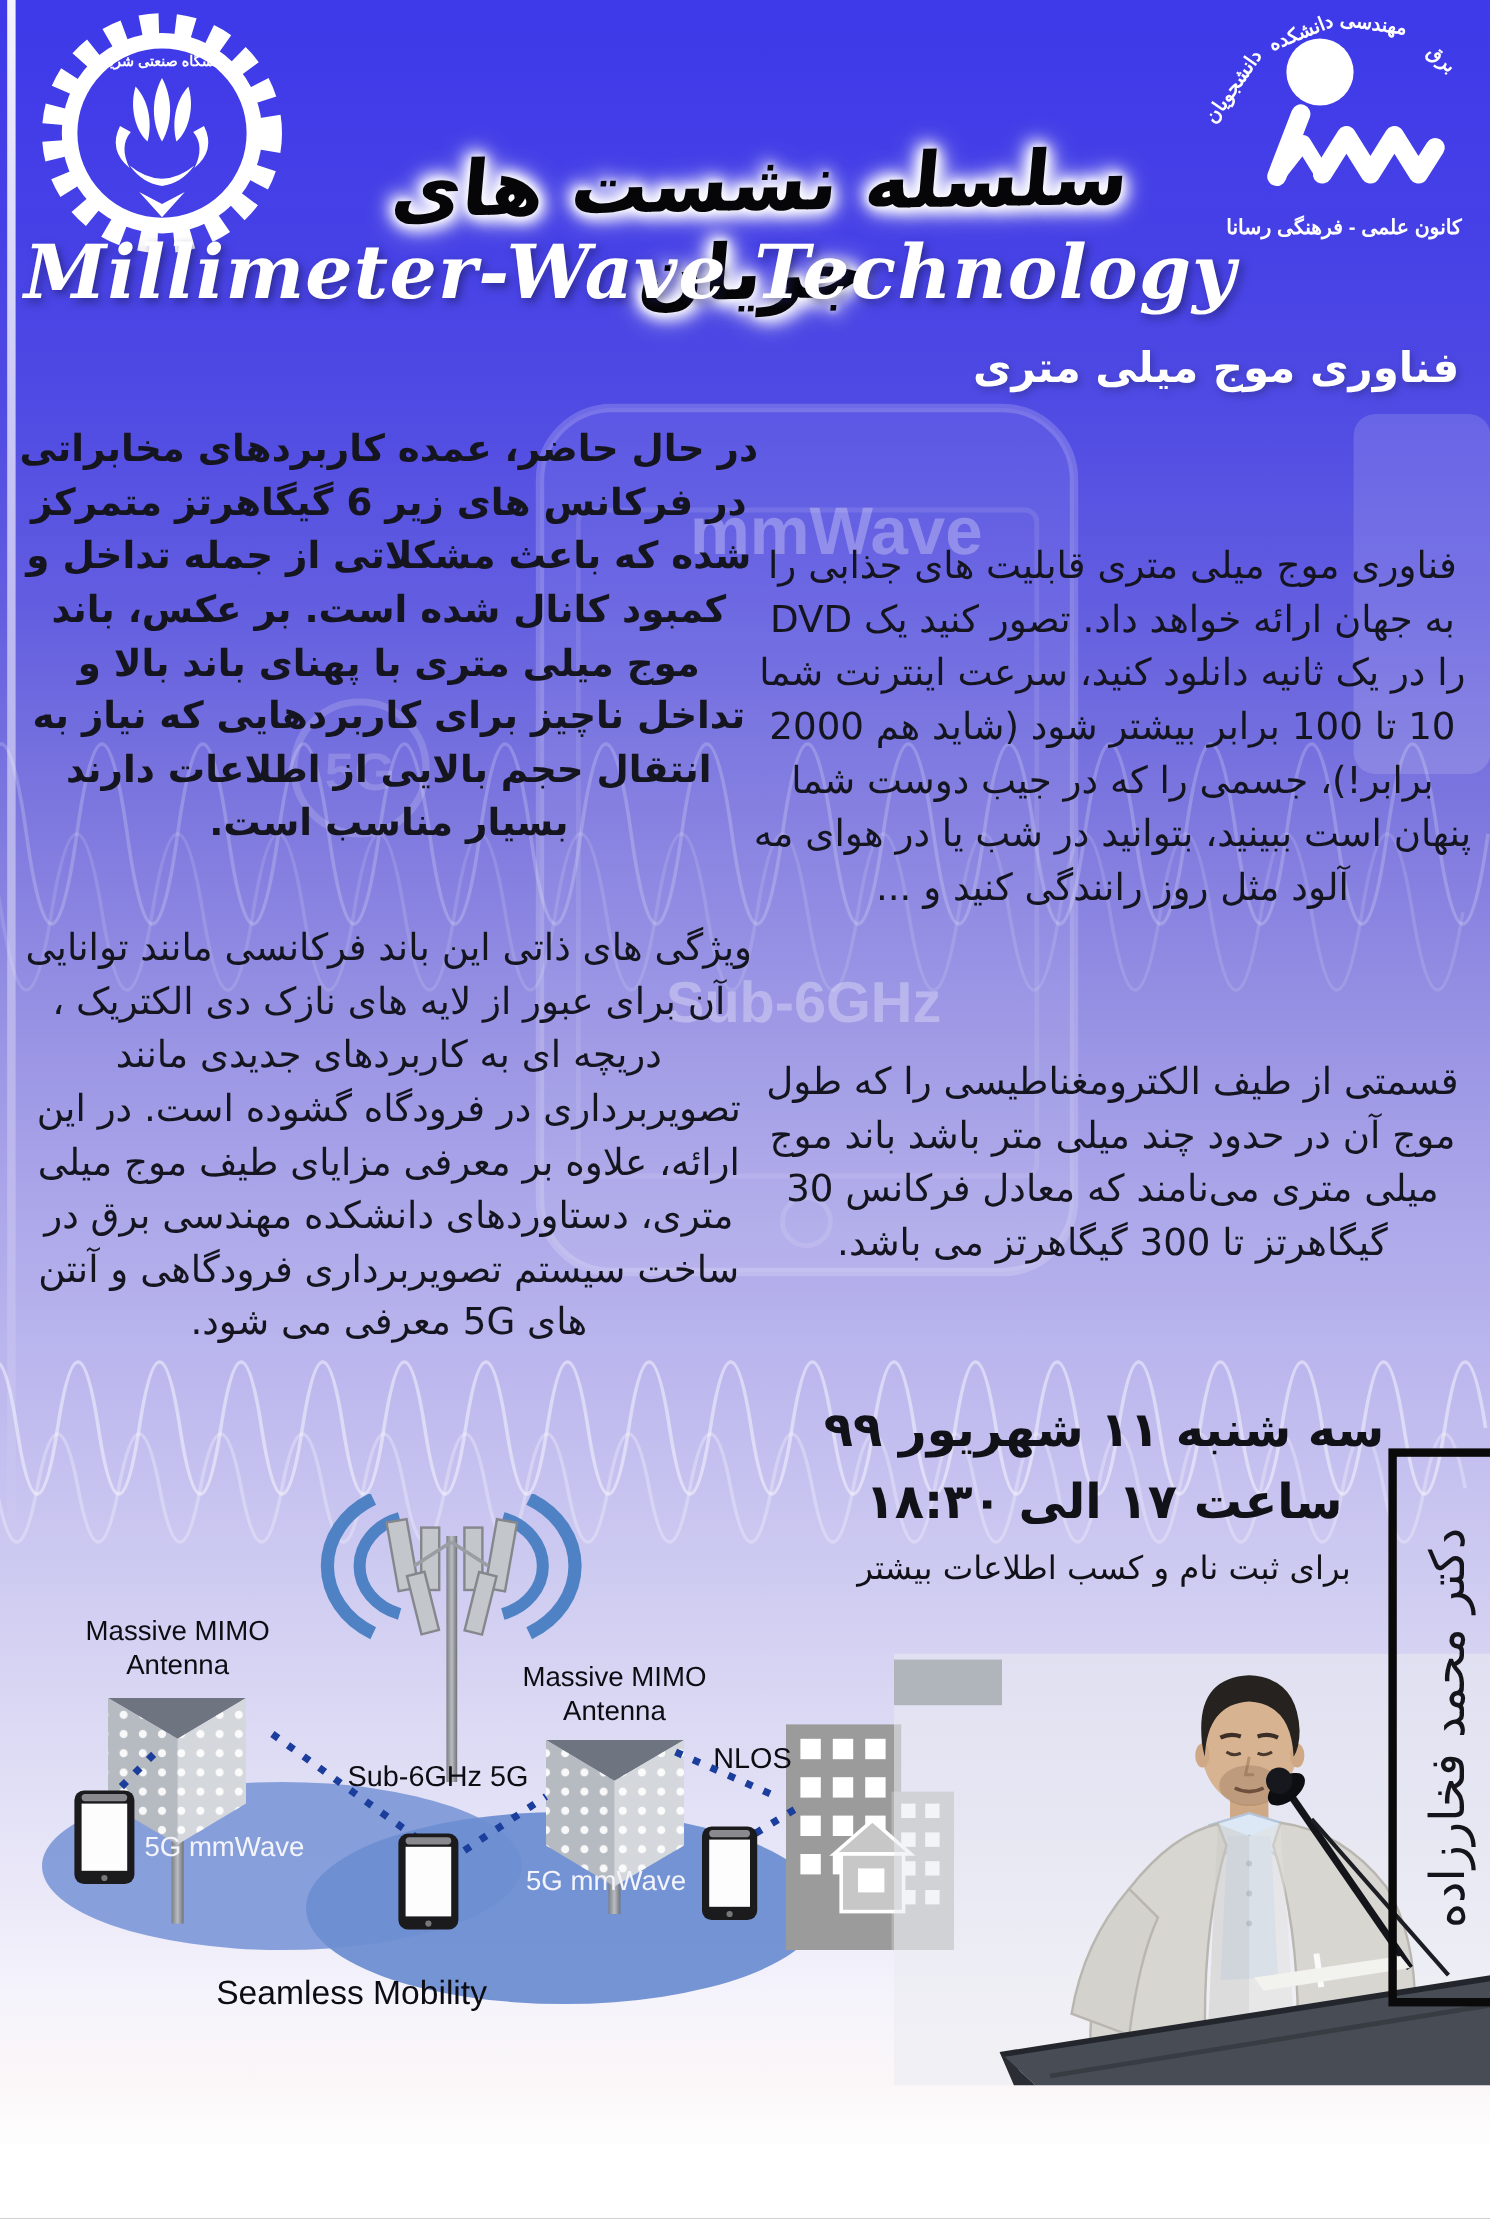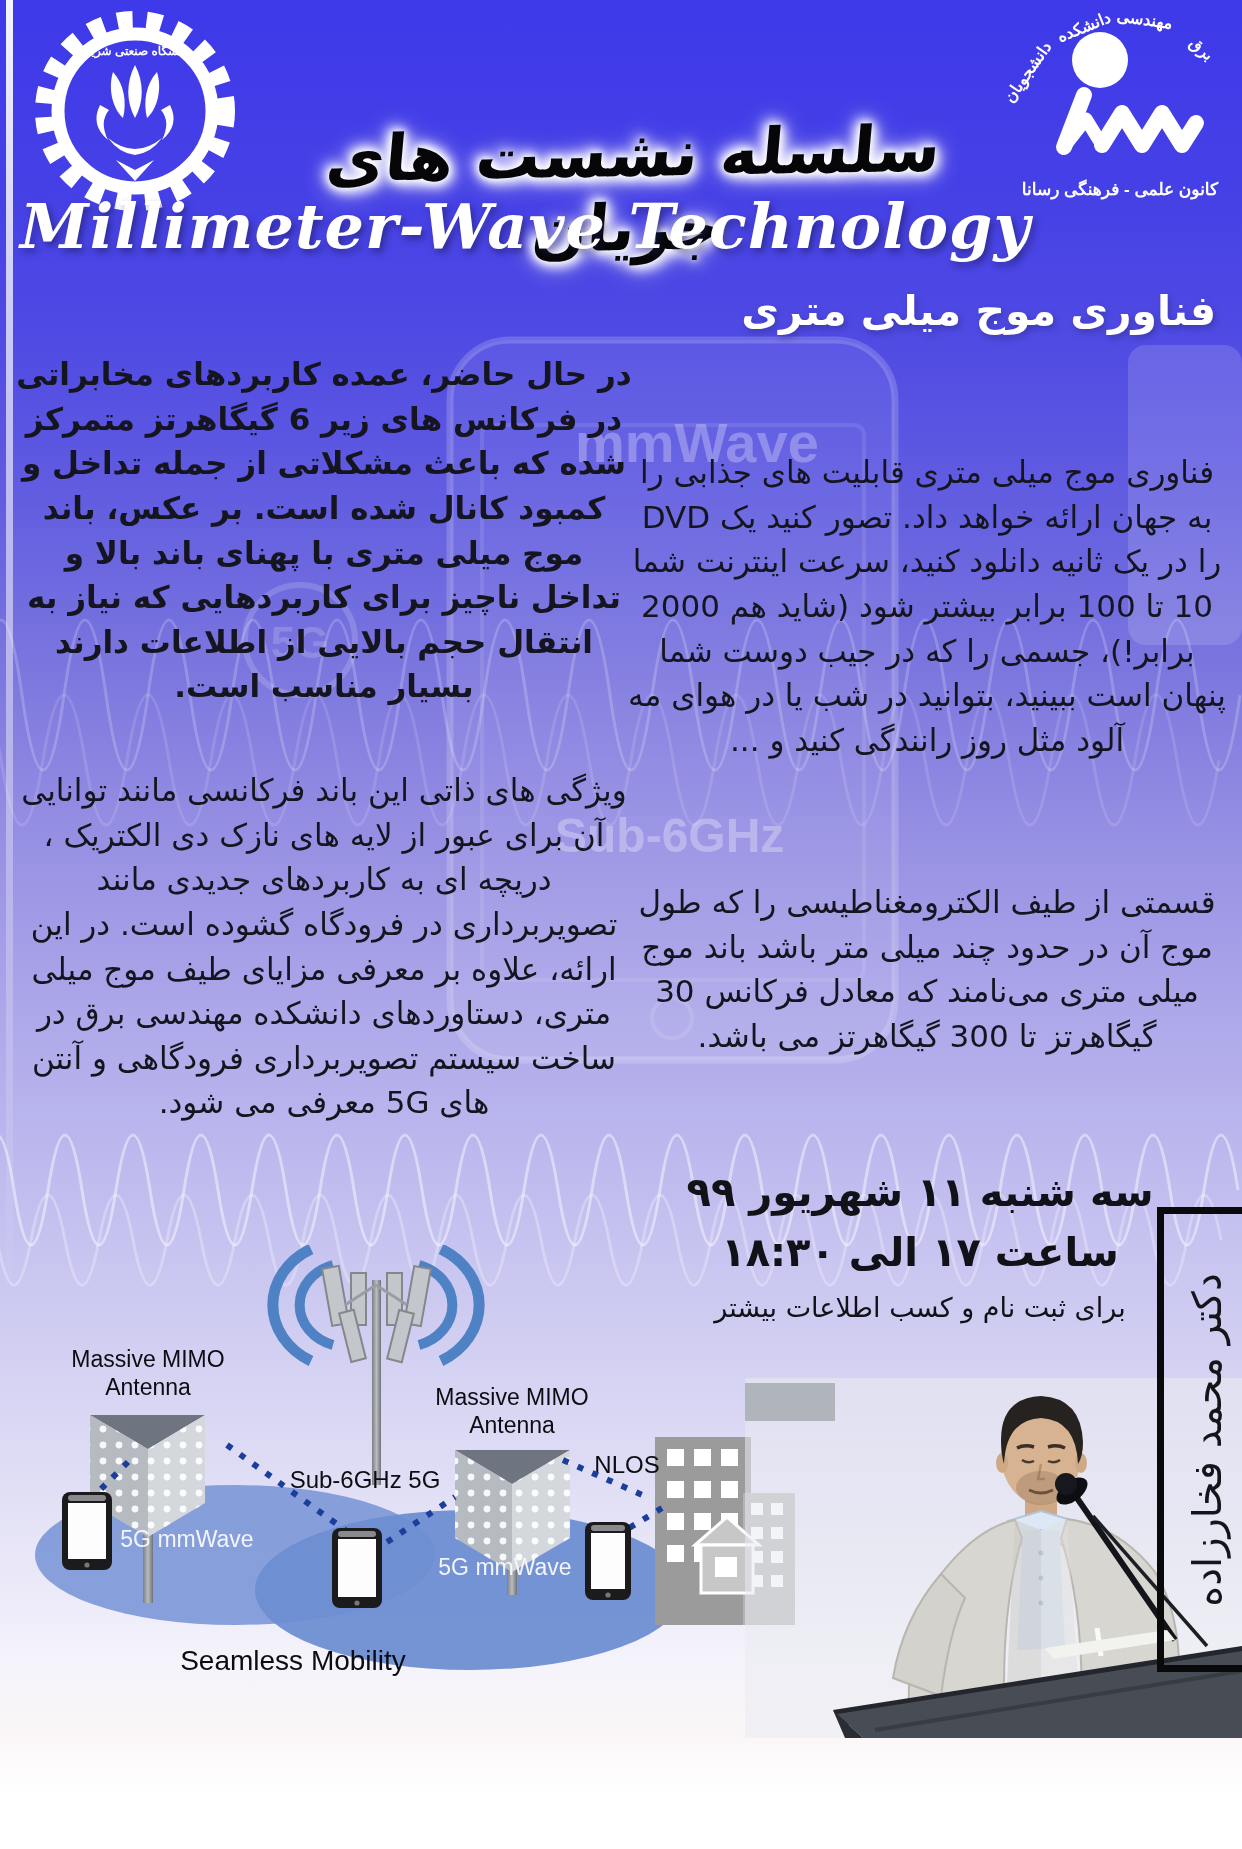--- a/index.html
+++ b/index.html
@@ -24,21 +24,21 @@
     z-index:4;
   }
   .title-en{
     left:20px;top:190px;width:860px;
     font-family:"DejaVu Serif",serif;font-style:italic;font-weight:700;
     font-size:62px;color:#ffffff;letter-spacing:1px;white-space:nowrap;
     text-shadow:3px 4px 7px rgba(25,25,90,.55);z-index:4;
   }
   .title-fa{
     right:26px;top:287px;width:620px;text-align:right;direction:rtl;
-    font-size:41px;font-weight:700;color:#ffffff;
+    font-size:35px;font-weight:700;color:#ffffff;
     text-shadow:2px 3px 6px rgba(40,40,110,.45);z-index:4;
   }
   .col-p{direction:rtl;text-align:center;color:#15151f;font-size:31px;
     line-height:1.44;z-index:4;}
   .p-left1{left:15px;top:352px;width:618px;font-weight:bold;}
   .p-left2{left:15px;top:768px;width:618px;}
   .p-right1{left:626px;top:450px;width:602px;}
   .p-right2{left:626px;top:845px;width:602px;margin-top:35px;}
   .schedule{left:640px;top:1162px;width:560px;text-align:center;direction:rtl;
     color:#111118;z-index:4;}

